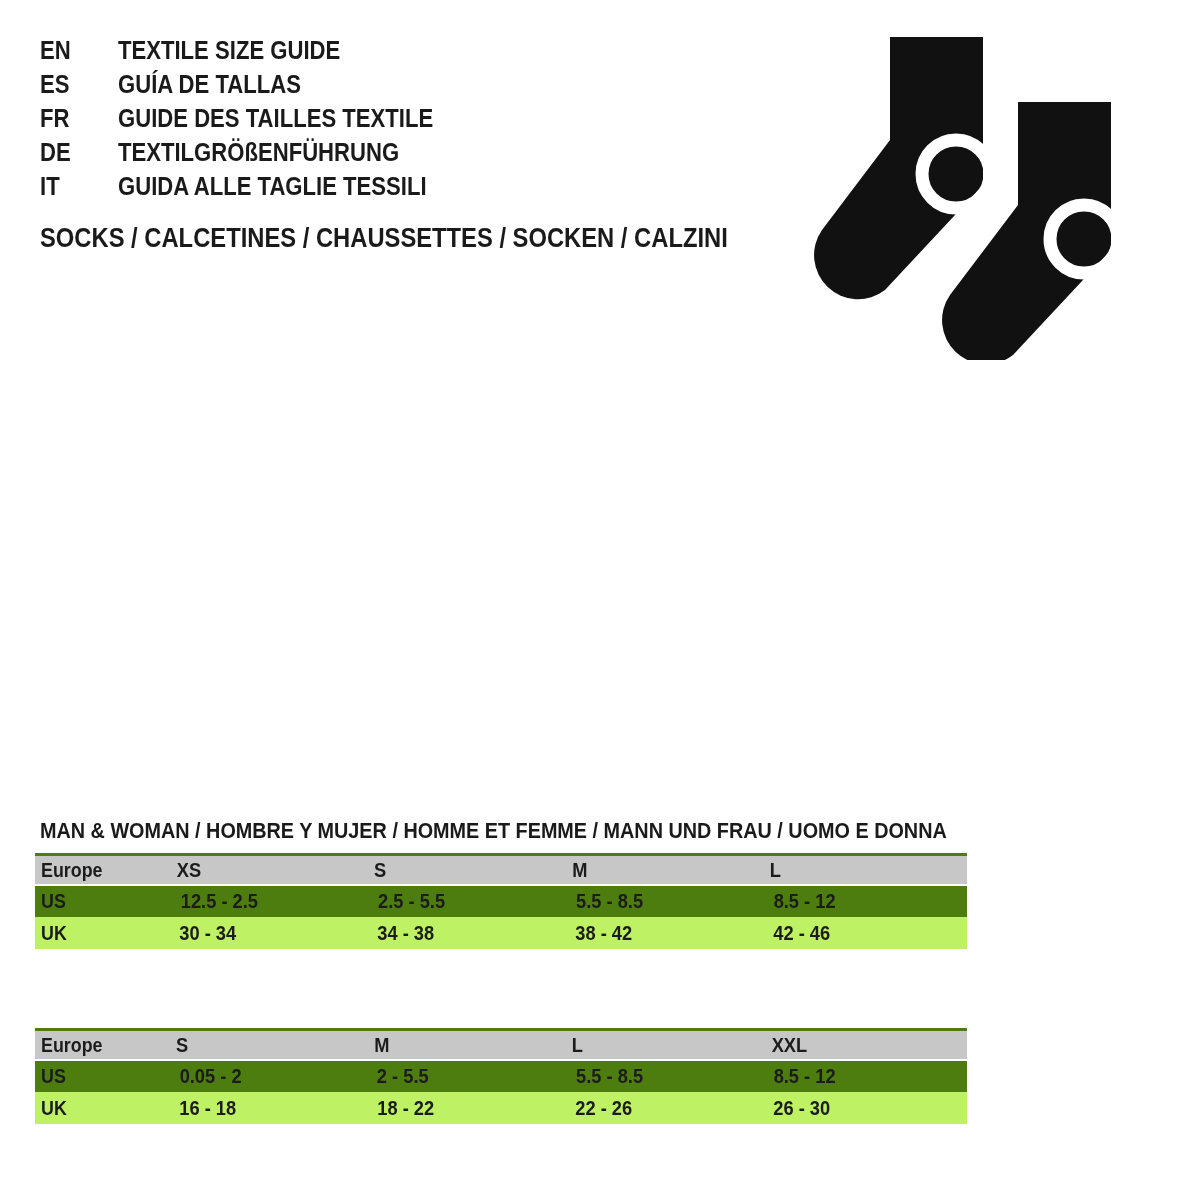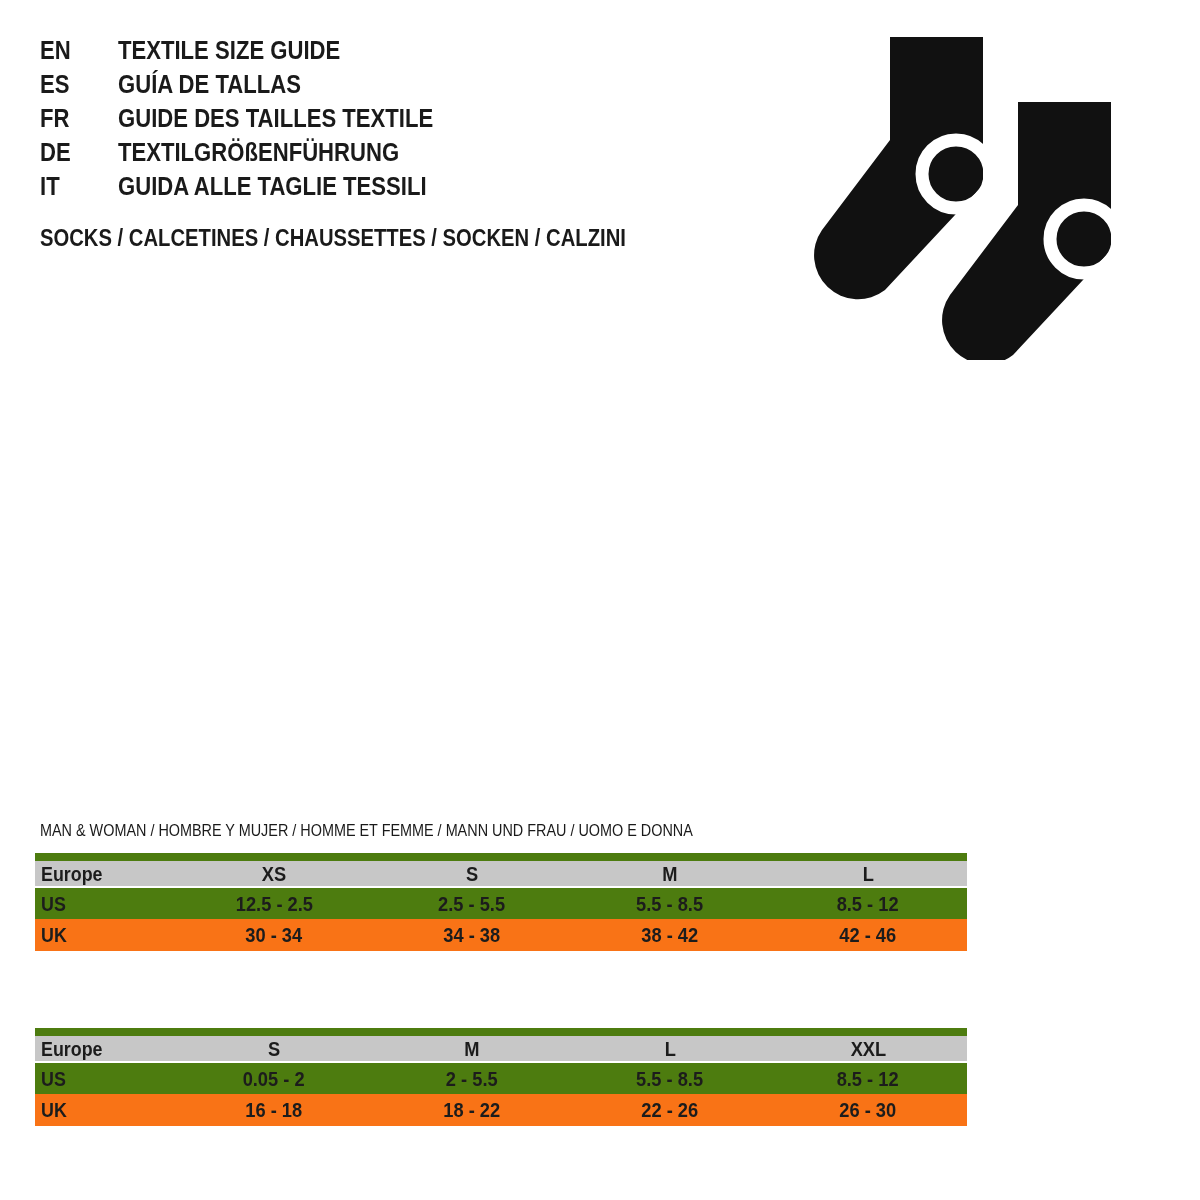--- a/index.html
+++ b/index.html
@@ -25,50 +25,50 @@
 
   
   .lang-list { position: absolute; left: 40px; top: 33px; }
   .lang-row { position: relative; height: 34px; line-height: 34px; font-weight: 700; font-size: 26px; }
   .lang-code  { position: absolute; left: 0; top: 0; }
   .lang-title { position: absolute; left: 78px; top: 0; }
 
   
   .category-line {
     position: absolute; left: 40px; top: 222px;
-    font-weight: 700; font-size: 23px; line-height: 32px;
+    font-weight: 700; font-size: 27px; line-height: 32px;
   }
   .category-line .cond { transform: scaleX(0.88); }
 
   
   .socks-icon { position: absolute; left: 810px; top: 30px; width: 310px; height: 330px; }
 
   
   .table-block { position: absolute; left: 35px; width: 932px; }
   .table-title {
     margin-left: 5px; margin-bottom: 9px;
-    font-weight: 400; font-size: 16px; line-height: 26px;
+    font-weight: 700; font-size: 22px; line-height: 26px;
   }
   .table-title .cond { transform: scaleX(0.9); }
   table.size-table {
     width: 932px; border-collapse: collapse; table-layout: fixed;
-    border-top: 8px solid #4d7c0f;
+    border-top: 3px solid #4d7c0f;
     font-weight: 700; font-size: 21px; color: #1c1c1c;
   }
   table.size-table col.c-label { width: 140px; }
   table.size-table col.c-size  { width: 198px; }
   table.size-table th, table.size-table td {
-    height: 32px; padding: 0; text-align: center; vertical-align: middle;
+    height: 32px; padding: 0; text-align: left; vertical-align: middle;
     font-weight: 700;
   }
   table.size-table th.lbl, table.size-table td.lbl { text-align: left; padding-left: 6px; }
   tr.head-row    { background: #c7c7c7; }
   tr.head-row th { height: 30px; border-bottom: 2px solid #ffffff; }
   tr.row-us { background: #4d7c0f; }
-  tr.row-uk { background: #f97316; }
+  tr.row-uk { background: #bef264; }
 
   .t-man      { top: 818px; }
   .t-children { top: 1028px; }
 </style>
 </head>
 <body>
 
 <div>
 
   <div class="lang-list">

